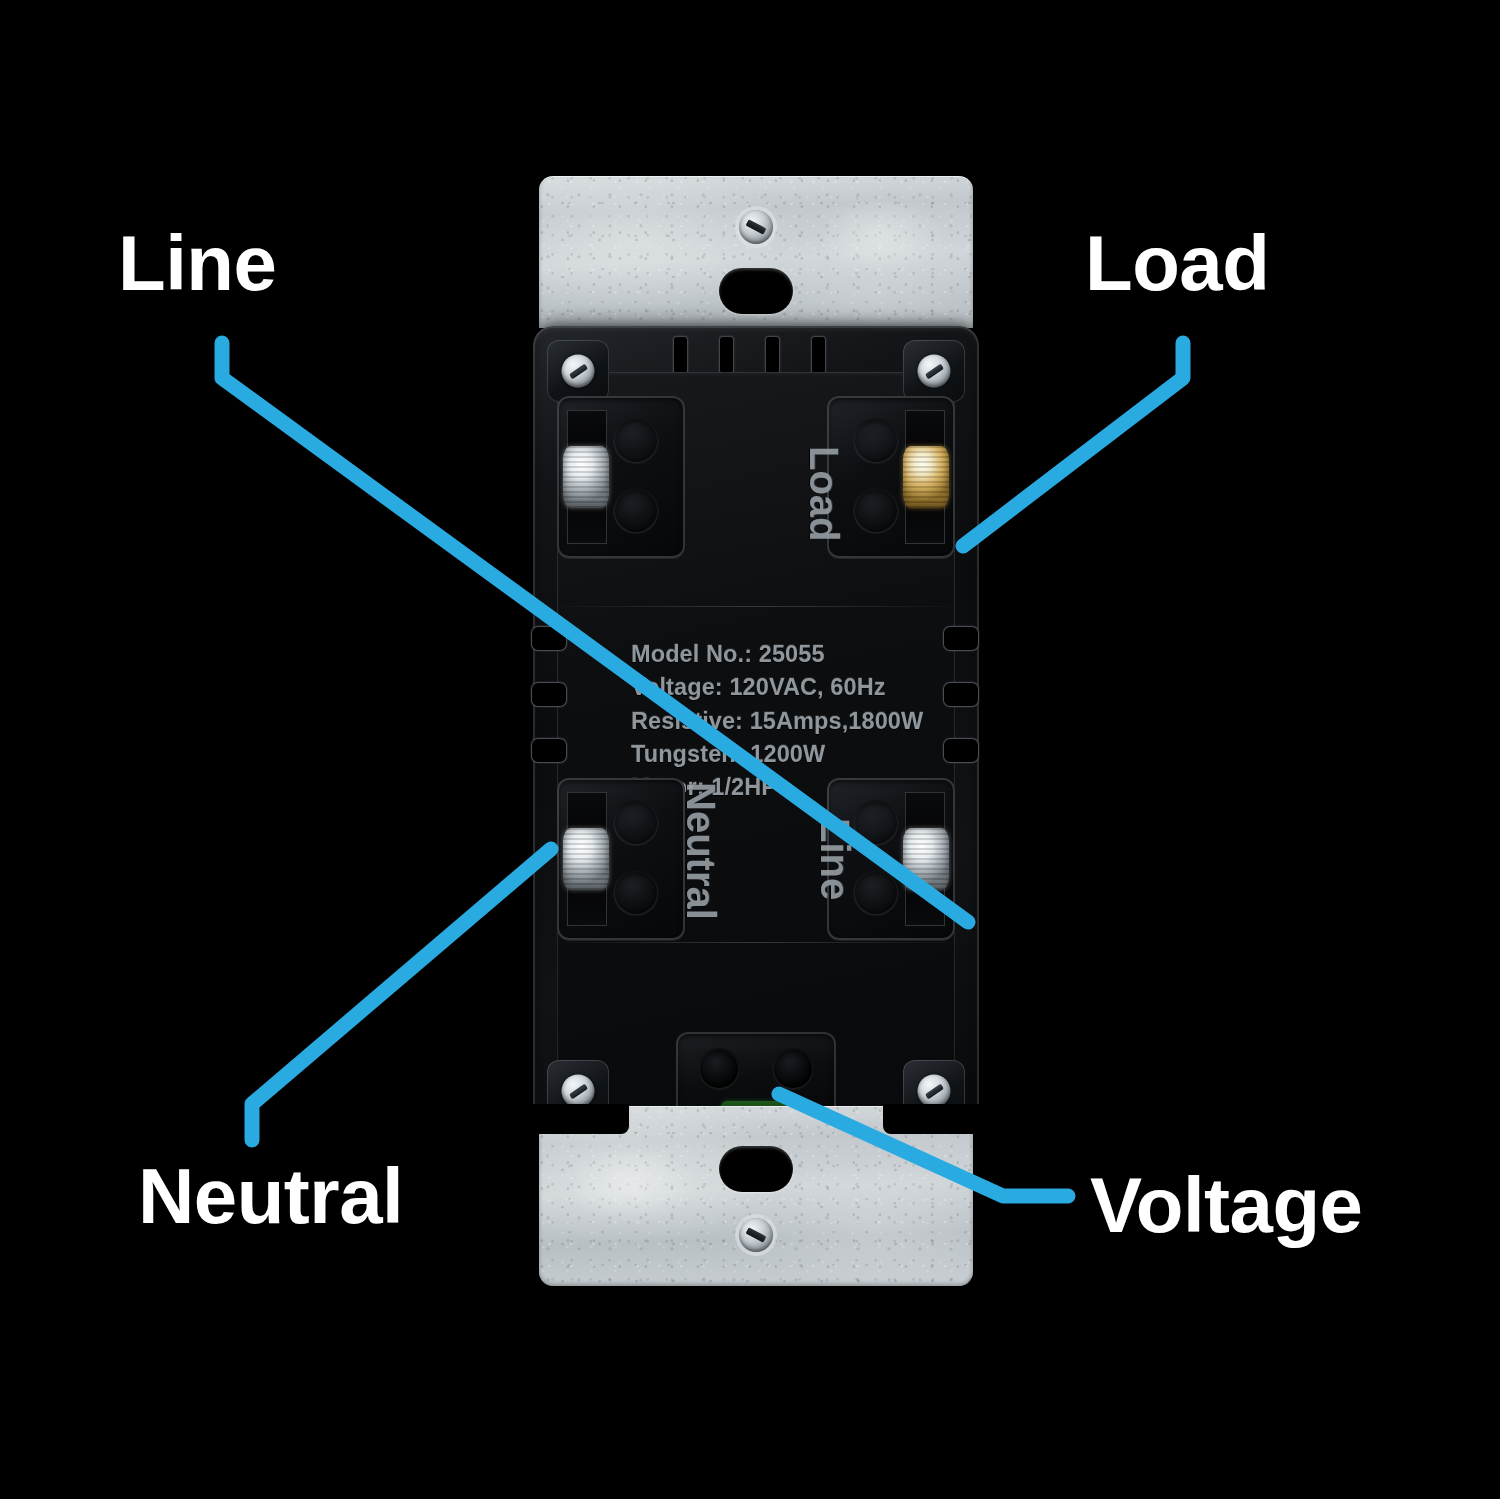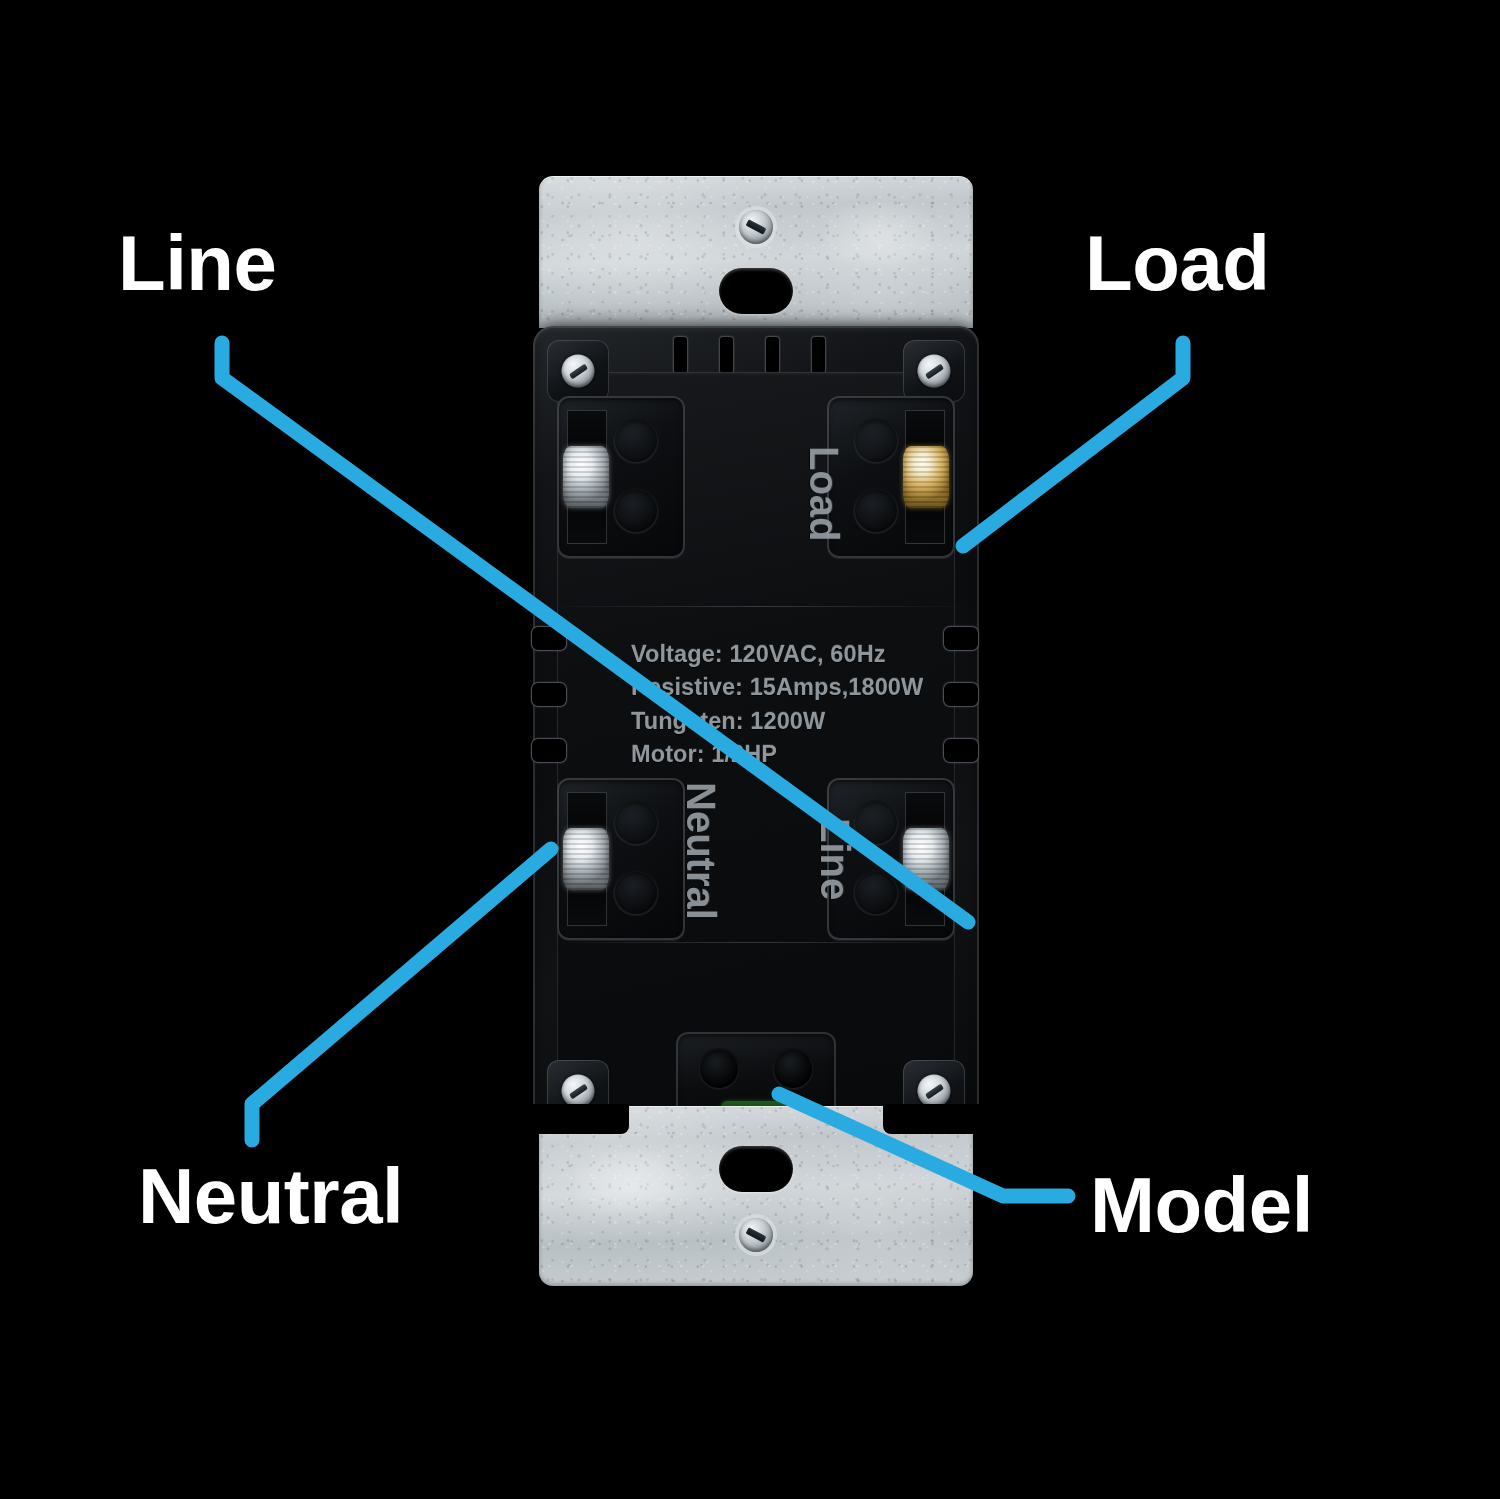--- a/index.html
+++ b/index.html
@@ -329,20 +329,21 @@
       <div class="term right" id="term-load">
         <div class="screwslot"></div>
         <div class="tscrew brass"></div>
         <div class="stab a"></div>
           <div class="stab b"></div>
       </div>
 
       <div class="silk" id="silk-load">Load</div>
 
       <div class="specs">
+        <div>Model No.: 25055</div>
         <div>Voltage: 120VAC, 60Hz</div>
         <div>Resistive: 15Amps,1800W</div>
         <div>Tungsten: 1200W</div>
         <div>Motor: 1/2HP</div>
       </div>
 
       <div class="term left" id="term-neutral">
         <div class="screwslot"></div>
         <div class="tscrew silver"></div>
         <div class="stab a"></div>
@@ -389,15 +390,15 @@
       <path d="M1068,1196 L1003,1196 L779,1094"></path>
     </g>
   </svg>
 
   <div class="callout-label" id="lbl-line">Line</div>
 
   <div class="callout-label" id="lbl-load">Load</div>
 
   <div class="callout-label" id="lbl-neutral">Neutral</div>
 
-  <div class="callout-label" id="lbl-ground">Model</div>
+  <div class="callout-label" id="lbl-ground">Voltage</div>
 
 </div>
 
 </body></html>

